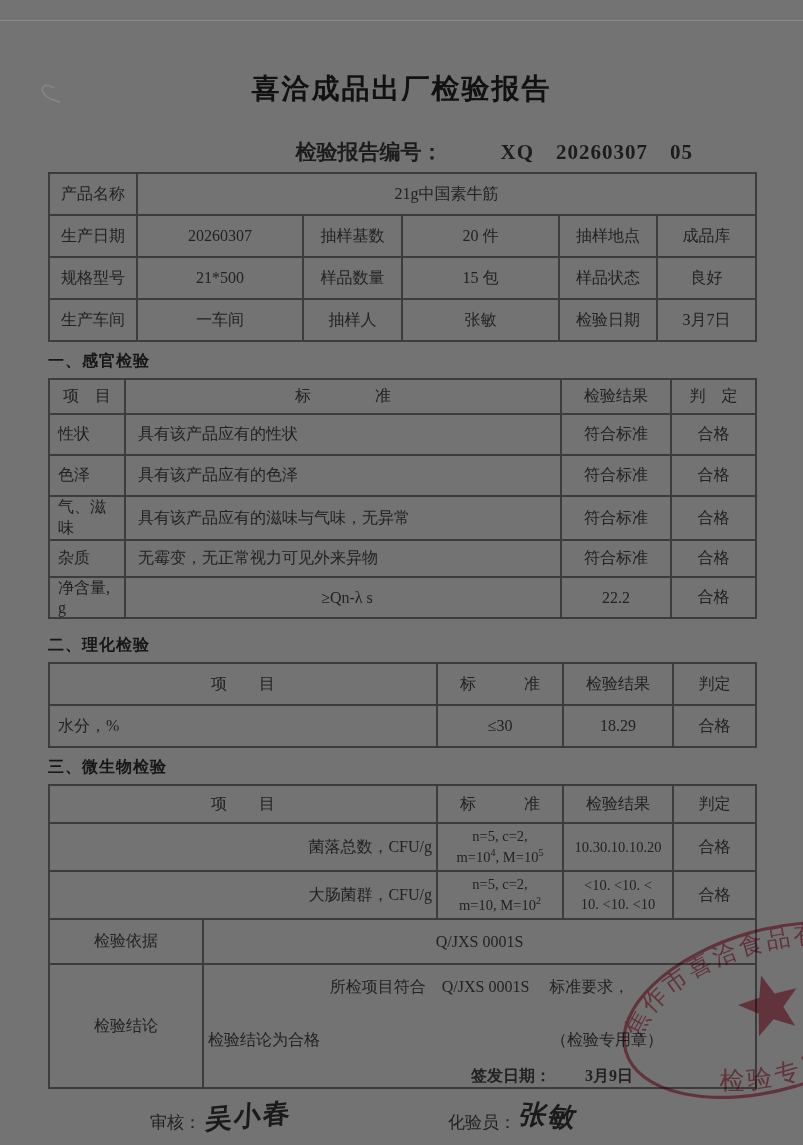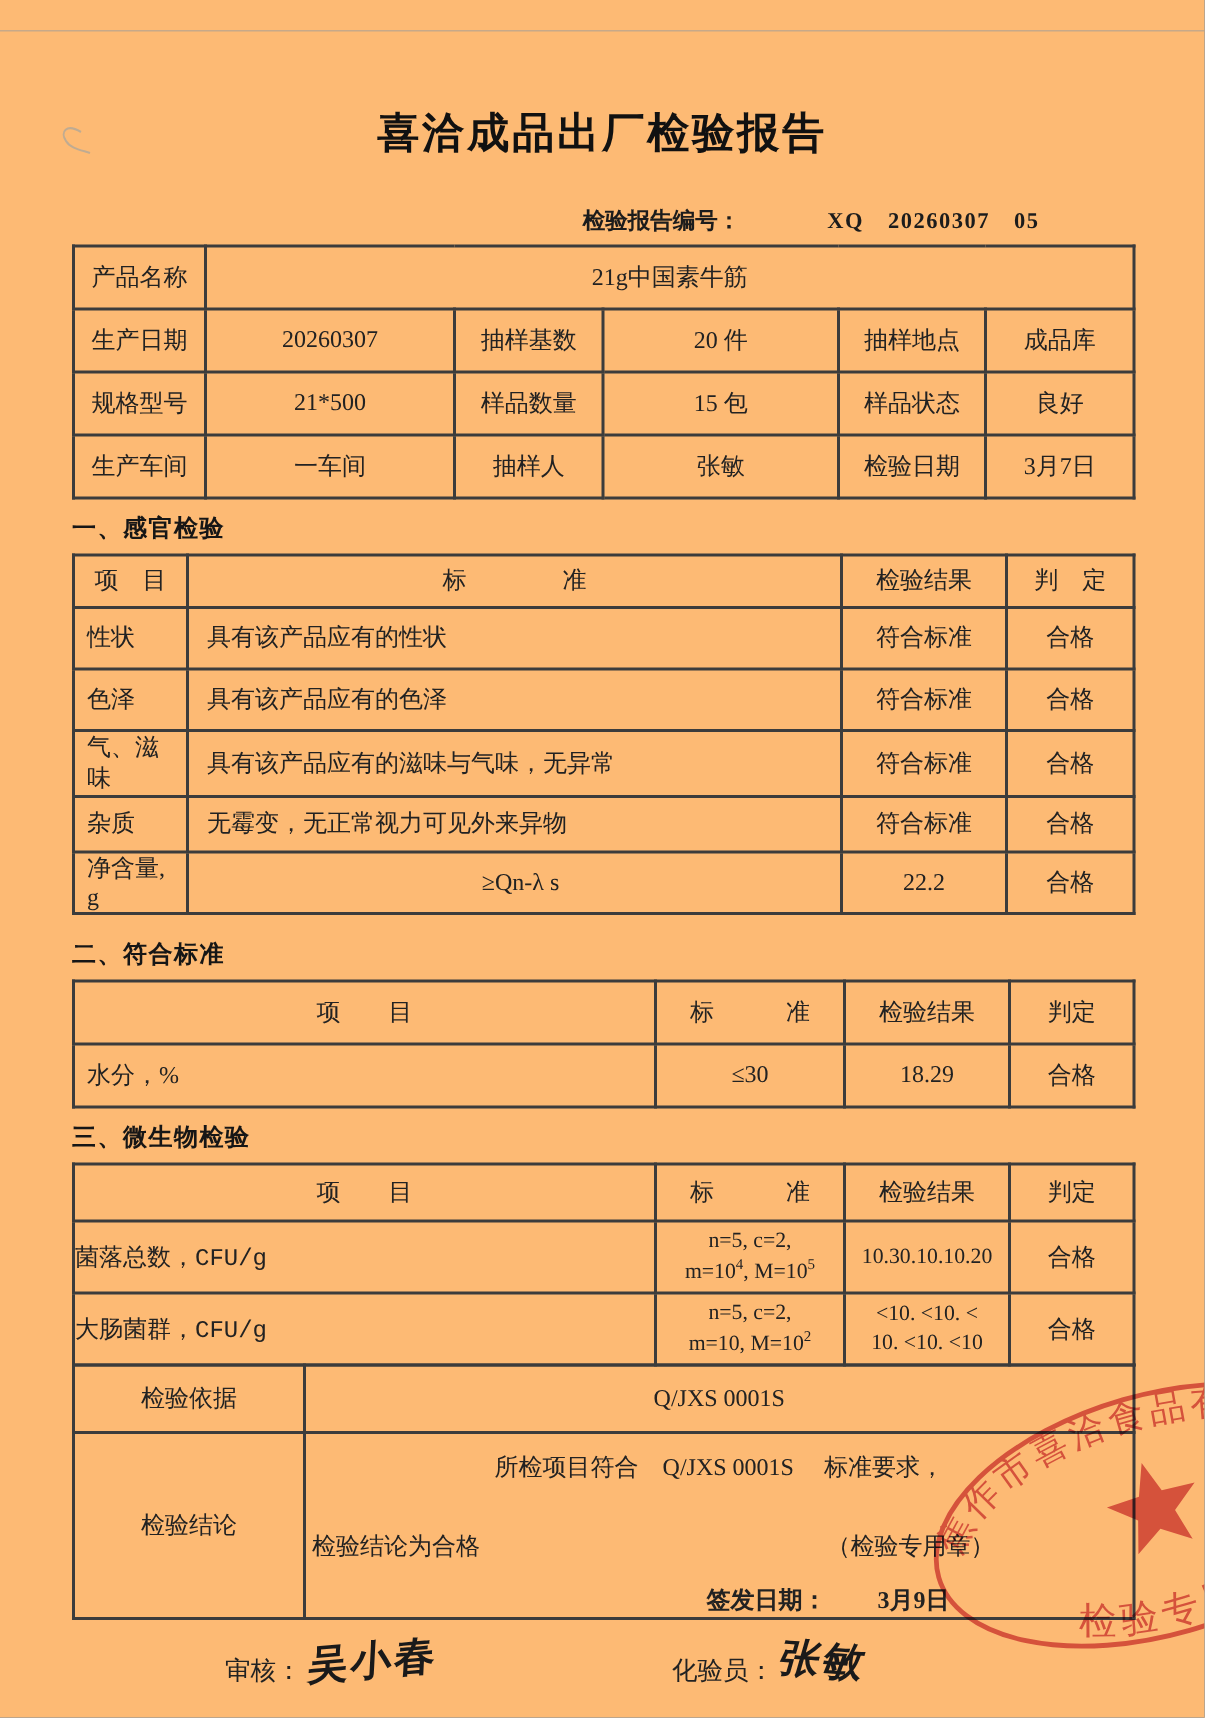--- a/index.html
+++ b/index.html
@@ -1,37 +1,37 @@
 <!DOCTYPE html>
 <html><head>
 <meta charset="utf-8">
 <style>
   html,body{margin:0;padding:0;background:#8a8a8a;}
   .page{
     position:relative;
     width:803px;height:1145px;
     margin:0 auto;
-    background:#fdba74;
+    background:#737373;
     overflow:hidden;
     font-family:"Liberation Serif","DejaVu Serif",serif;
     color:#222;
   }
   .scan-line{position:absolute;top:20px;left:0;width:803px;height:1px;background:#9a9a9a;opacity:.55;}
   .pen-mark{position:absolute;left:38px;top:78px;opacity:.55;}
 
   .title{
     margin:70px 0 0 0;
     text-align:center;
     font-size:28px;font-weight:bold;letter-spacing:2px;color:#111;
   }
   .report-no{
     width:707px;margin:30px 48px 6px 48px;
     display:flex;justify-content:flex-end;align-items:baseline;
     gap:58px;padding-right:62px;box-sizing:border-box;
-    font-size:15px;font-weight:bold;color:#1c1c1c;
+    font-size:21px;font-weight:bold;color:#1c1c1c;
   }
   .report-no .rn-value{letter-spacing:1px;}
 
   table.t{
     width:707px;margin-left:48px;
     border-collapse:collapse;table-layout:fixed;
     font-size:16px;color:#222;
   }
   table.t td,table.t th{
     border:2px solid #3c3c3c;
@@ -52,21 +52,21 @@
     font-size:16px;font-weight:bold;color:#161616;letter-spacing:1px;
   }
   .sec-title.gap{margin-top:16px;}
 
   .s2 tr:first-child th{height:40px;}
   .s2 td{height:40px;}
   .s2 td.item-cell{text-align:left;padding-left:8px;}
 
   .s3 tr:first-child th{height:36px;}
   .s3 td{height:46px;}
-  .s3 td.item-cell{text-align:left;padding-left:0;font-family:Liberation Mono, monospace;}
+  .s3 td.item-cell{text-align:right;padding-left:0;}
   .s3 .std2,.s3 .res2{font-size:14.5px;line-height:1.3;}
   .s3 sup{font-size:10px;}
 
   .concl{margin-top:-2px;}
   .concl td.basis-row{height:43px;}
   .concl td.concl-label{height:103px;}
   .concl-content{
     text-align:left;padding:8px 10px 4px 12px;
     box-sizing:border-box;
   }
@@ -188,21 +188,21 @@
     </tr>
     <tr class="center-std">
       <td class="item-cell">净含量, g</td>
       <td class="standard-cell">≥Qn-λ s</td>
       <td>22.2</td>
       <td>合格</td>
     </tr>
   </tbody>
     </table>
 
-  <div class="sec-title gap">二、符合标准</div>
+  <div class="sec-title gap">二、理化检验</div>
   <table class="t s2">
     <colgroup>
         <col style="width:388px">
         <col style="width:126px">
         <col style="width:110px">
         <col style="width:83px">
       </colgroup>
     <tbody>
         <tr>
       <th>项　　目</th>

